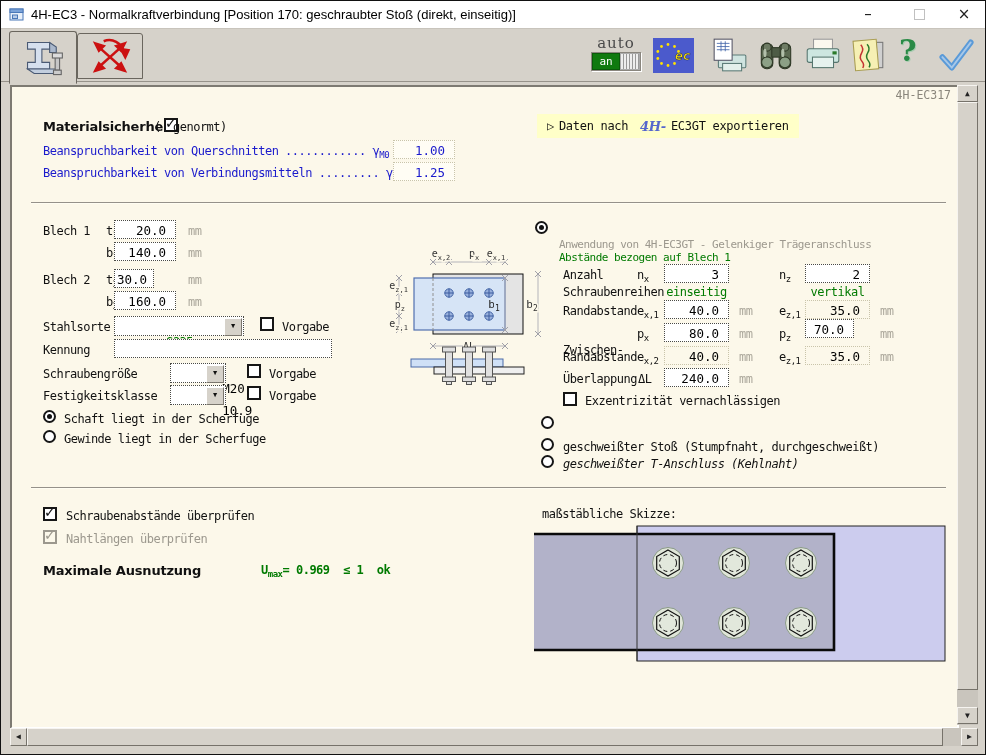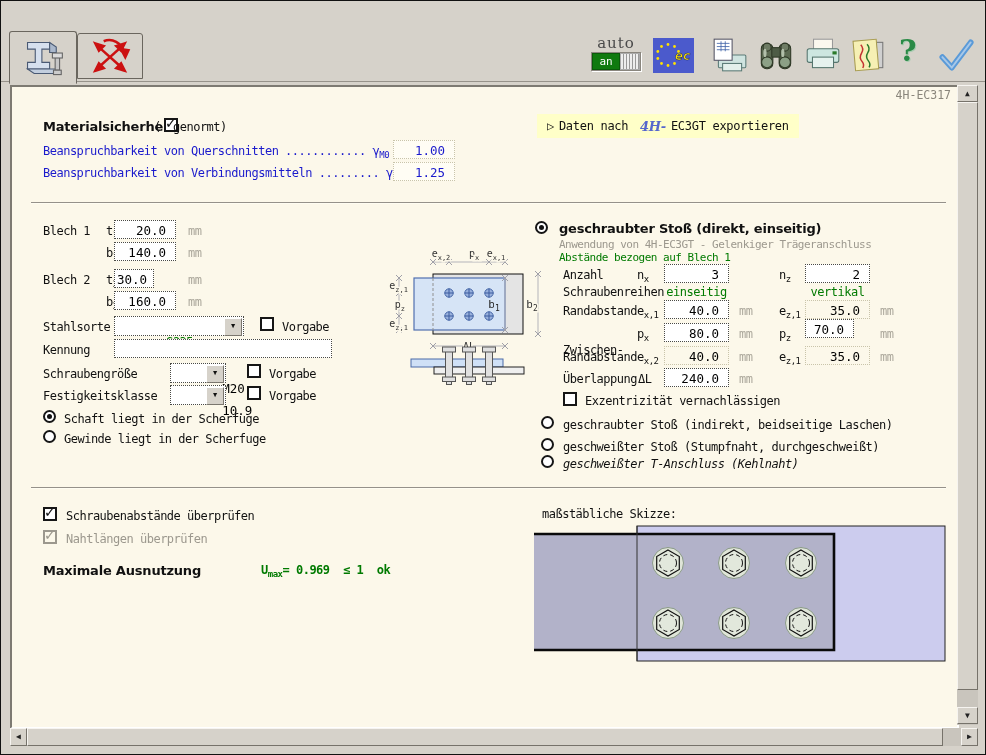--- a/index.html
+++ b/index.html
@@ -55,20 +55,31 @@
   .hscroll .sbtn{width:17px;height:18px;font-size:8px;line-height:16px;}
   .sthumb{position:absolute;background:#d6d2ca;border:1px solid;border-color:#f6f4f0 #76726a #76726a #f6f4f0;box-sizing:border-box;}
   svg text{font-family:"DejaVu Sans Mono",monospace;}
   .dimtext{paint-order:stroke;stroke:#fcf8ea;stroke-width:3px;fill:#333;}
 </style>
 </head>
 <body>
 
 <div class="window">
 
+  <div class="titlebar">
+    <svg class="appicon" viewBox="0 0 16 16">
+      <rect x="1" y="2" width="13" height="11" fill="#e8f0fa" stroke="#4a78b8"></rect>
+      <rect x="1" y="2" width="13" height="3.5" fill="#7aa2d8" stroke="#4a78b8"></rect>
+      <rect x="3.5" y="8" width="5" height="3.5" fill="#b8cce8" stroke="#4a78b8"></rect>
+    </svg>
+    <span class="title">4H-EC3 - Normalkraftverbindung [Position 170: geschraubter Stoß (direkt, einseitig)]</span>
+    <span class="winbtn" style="left:852px;"><span>–</span></span>
+    <span class="winbtn max" style="left:903px;"><span></span></span>
+    <span class="winbtn" style="left:948px;"><span>×</span></span>
+  </div>
 
   <div class="toolbar">
     <div class="tab active">
       <svg width="50" height="42" viewBox="0 0 44 38">
         <path d="M8,5 h20 v6 h-7 v12 h7 v6 H8 v-6 h7 V11 H8 Z" fill="#d6e0ee" stroke="#4a5a74"></path>
         <path d="M28,5 l6,4 v5 h-6 Z" fill="#aab8cc" stroke="#4a5a74"></path>
         <path d="M8,29 l6,4 h20 v-4 Z" fill="#c2cede" stroke="#4a5a74"></path>
         <rect x="33" y="17" width="4" height="13" fill="#c6c6c6" stroke="#666"></rect>
         <rect x="30.5" y="14.5" width="9" height="4.5" fill="#dcdcdc" stroke="#666"></rect>
         <rect x="31.5" y="30" width="7" height="4" fill="#cccccc" stroke="#666"></rect>
@@ -314,21 +325,20 @@
         <rect x="58.5" y="133" width="13" height="4.5"></rect>
           <rect x="78.5" y="133" width="13" height="4.5"></rect>
           <rect x="98.5" y="133" width="13" height="4.5"></rect>
         <rect x="62.5" y="137.5" width="5" height="3"></rect>
           <rect x="82.5" y="137.5" width="5" height="3"></rect>
           <rect x="102.5" y="137.5" width="5" height="3"></rect>
       </g>
     </svg>
 
     <span class="rd checked" style="left:523px;top:134px;"></span>
-    <span class="lbl bold" style="left:547px;top:134px;">geschraubter Stoß (direkt, einseitig)</span>
     <span class="lbl gray small" style="left:547px;top:151px;">Anwendung von 4H-EC3GT - Gelenkiger Trägeranschluss</span>
     <span class="lbl green small" style="left:547px;top:164px;">Abstände bezogen auf Blech 1</span>
 
     <span class="lbl" style="left:551px;top:181px;">Anzahl</span>
     <span class="lbl" style="left:625px;top:181px;"><span>n</span><sub>x</sub></span>
     <div class="fld" style="left:652px;top:177px;width:65px;">3</div>
     <span class="lbl" style="left:767px;top:181px;"><span>n</span><sub>z</sub></span>
     <div class="fld" style="left:793px;top:177px;width:65px;">2</div>
     <span class="lbl" style="left:551px;top:198px;">Schraubenreihen</span>
     <span class="lbl green" style="left:652px;top:198px;width:65px;text-align:center;">einseitig</span>
@@ -360,21 +370,20 @@
 
     <span class="lbl" style="left:551px;top:285px;">Überlappung</span>
     <span class="lbl" style="left:626px;top:285px;">ΔL</span>
     <div class="fld" style="left:652px;top:281px;width:65px;">240.0</div>
     <span class="lbl unit" style="left:727px;top:285px;">mm</span>
 
     <span class="cb" style="left:551px;top:305px;"></span>
     <span class="lbl" style="left:573px;top:307px;">Exzentrizität vernachlässigen</span>
 
     <span class="rd" style="left:529px;top:329px;"></span>
-    <span class="lbl" style="left:551px;top:331px;">geschraubter Stoß (indirekt, beidseitige Laschen)</span>
     <span class="rd" style="left:529px;top:351px;"></span>
     <span class="lbl" style="left:551px;top:353px;">geschweißter Stoß (Stumpfnaht, durchgeschweißt)</span>
     <span class="rd" style="left:529px;top:368px;"></span>
     <span class="lbl" style="left:551px;top:370px;font-style:italic;">geschweißter T-Anschluss (Kehlnaht)</span>
 
     <div class="divider" style="top:400px;"></div>
 
     <span class="cb checked" style="left:31px;top:420px;"></span>
     <span class="lbl" style="left:54px;top:422px;">Schraubenabstände überprüfen</span>
     <span class="cb dis checked" style="left:31px;top:443px;"></span>

